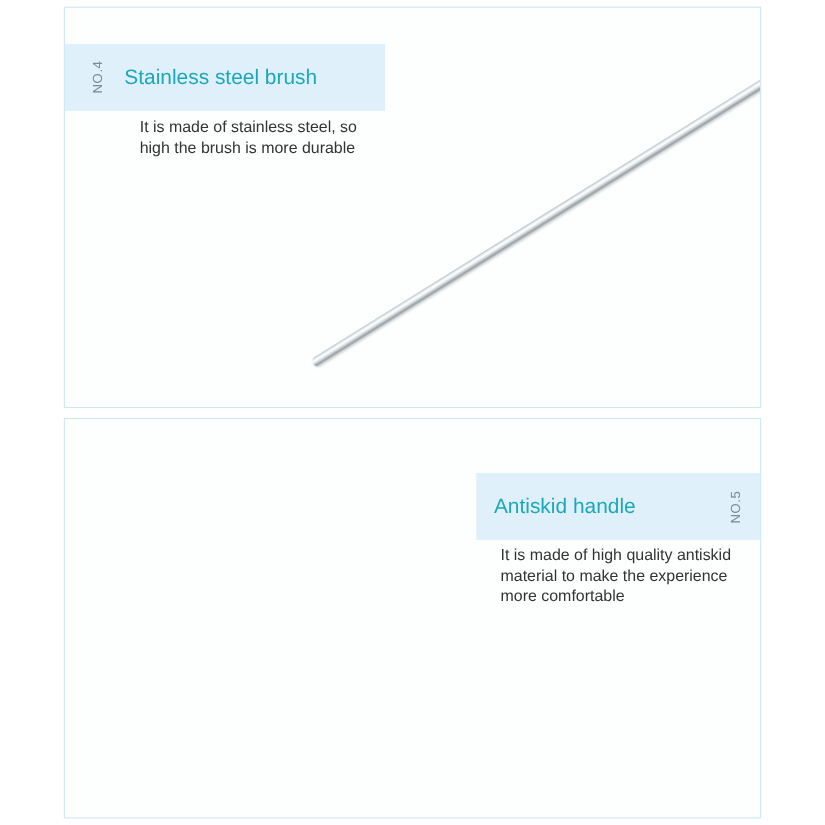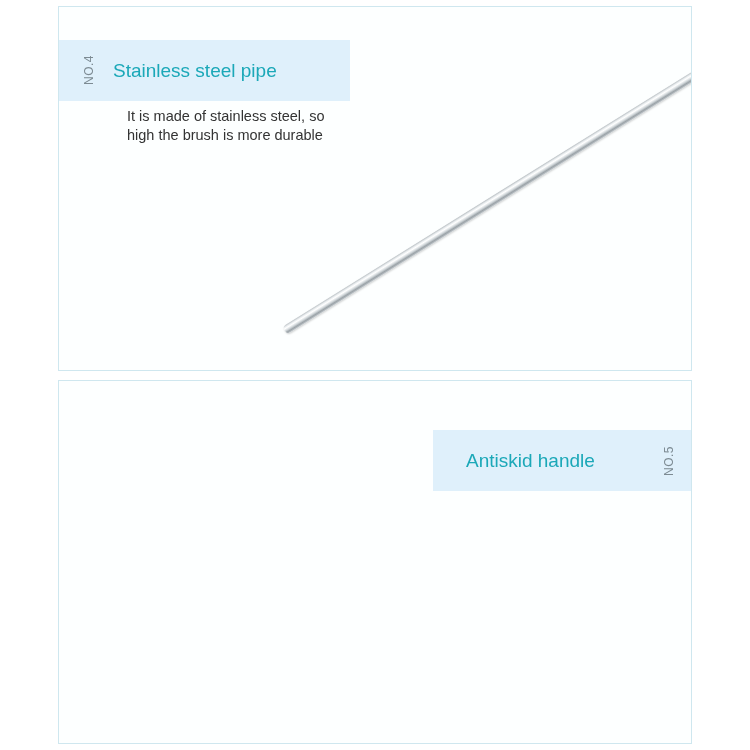--- a/index.html
+++ b/index.html
@@ -53,21 +53,21 @@
     top: 33px;
     width: 291px;
     height: 61px;
     padding-left: 24px;
   }
   .label-block.right {
     right: 0;
     top: 49px;
     width: 258px;
     height: 61px;
-    padding-left: 29px;
+    padding-left: 12px;
   }
 
   .no-tag {
     font-size: 12px;
     color: #7d8b93;
     letter-spacing: 0.5px;
     writing-mode: vertical-rl;
     text-orientation: mixed;
     transform: rotate(180deg);
     line-height: 1;
@@ -149,29 +149,32 @@
 <div class="page">
 
   <div class="panel panel-top">
 
     <div class="art pipe">
       <div class="rod"></div>
     </div>
 
     <div class="label-block left">
       <span class="no-tag">NO.4</span>
-      <span class="label-title">Stainless steel pipe</span>
+      <span class="label-title">Stainless steel brush</span>
     </div>
 
     <div class="desc desc-top">It is made of stainless steel, so
 high the brush is more durable</div>
   </div>
 
   <div class="panel panel-bottom">
 
     <div class="label-block right">
       <span class="label-title">Antiskid handle</span>
       <span class="no-tag">NO.5</span>
     </div>
   </div>
 
+  <div class="desc desc-bottom">It is made of high quality antiskid
+material to make the experience
+more comfortable</div>
 
 </div>
 
 </body></html>

